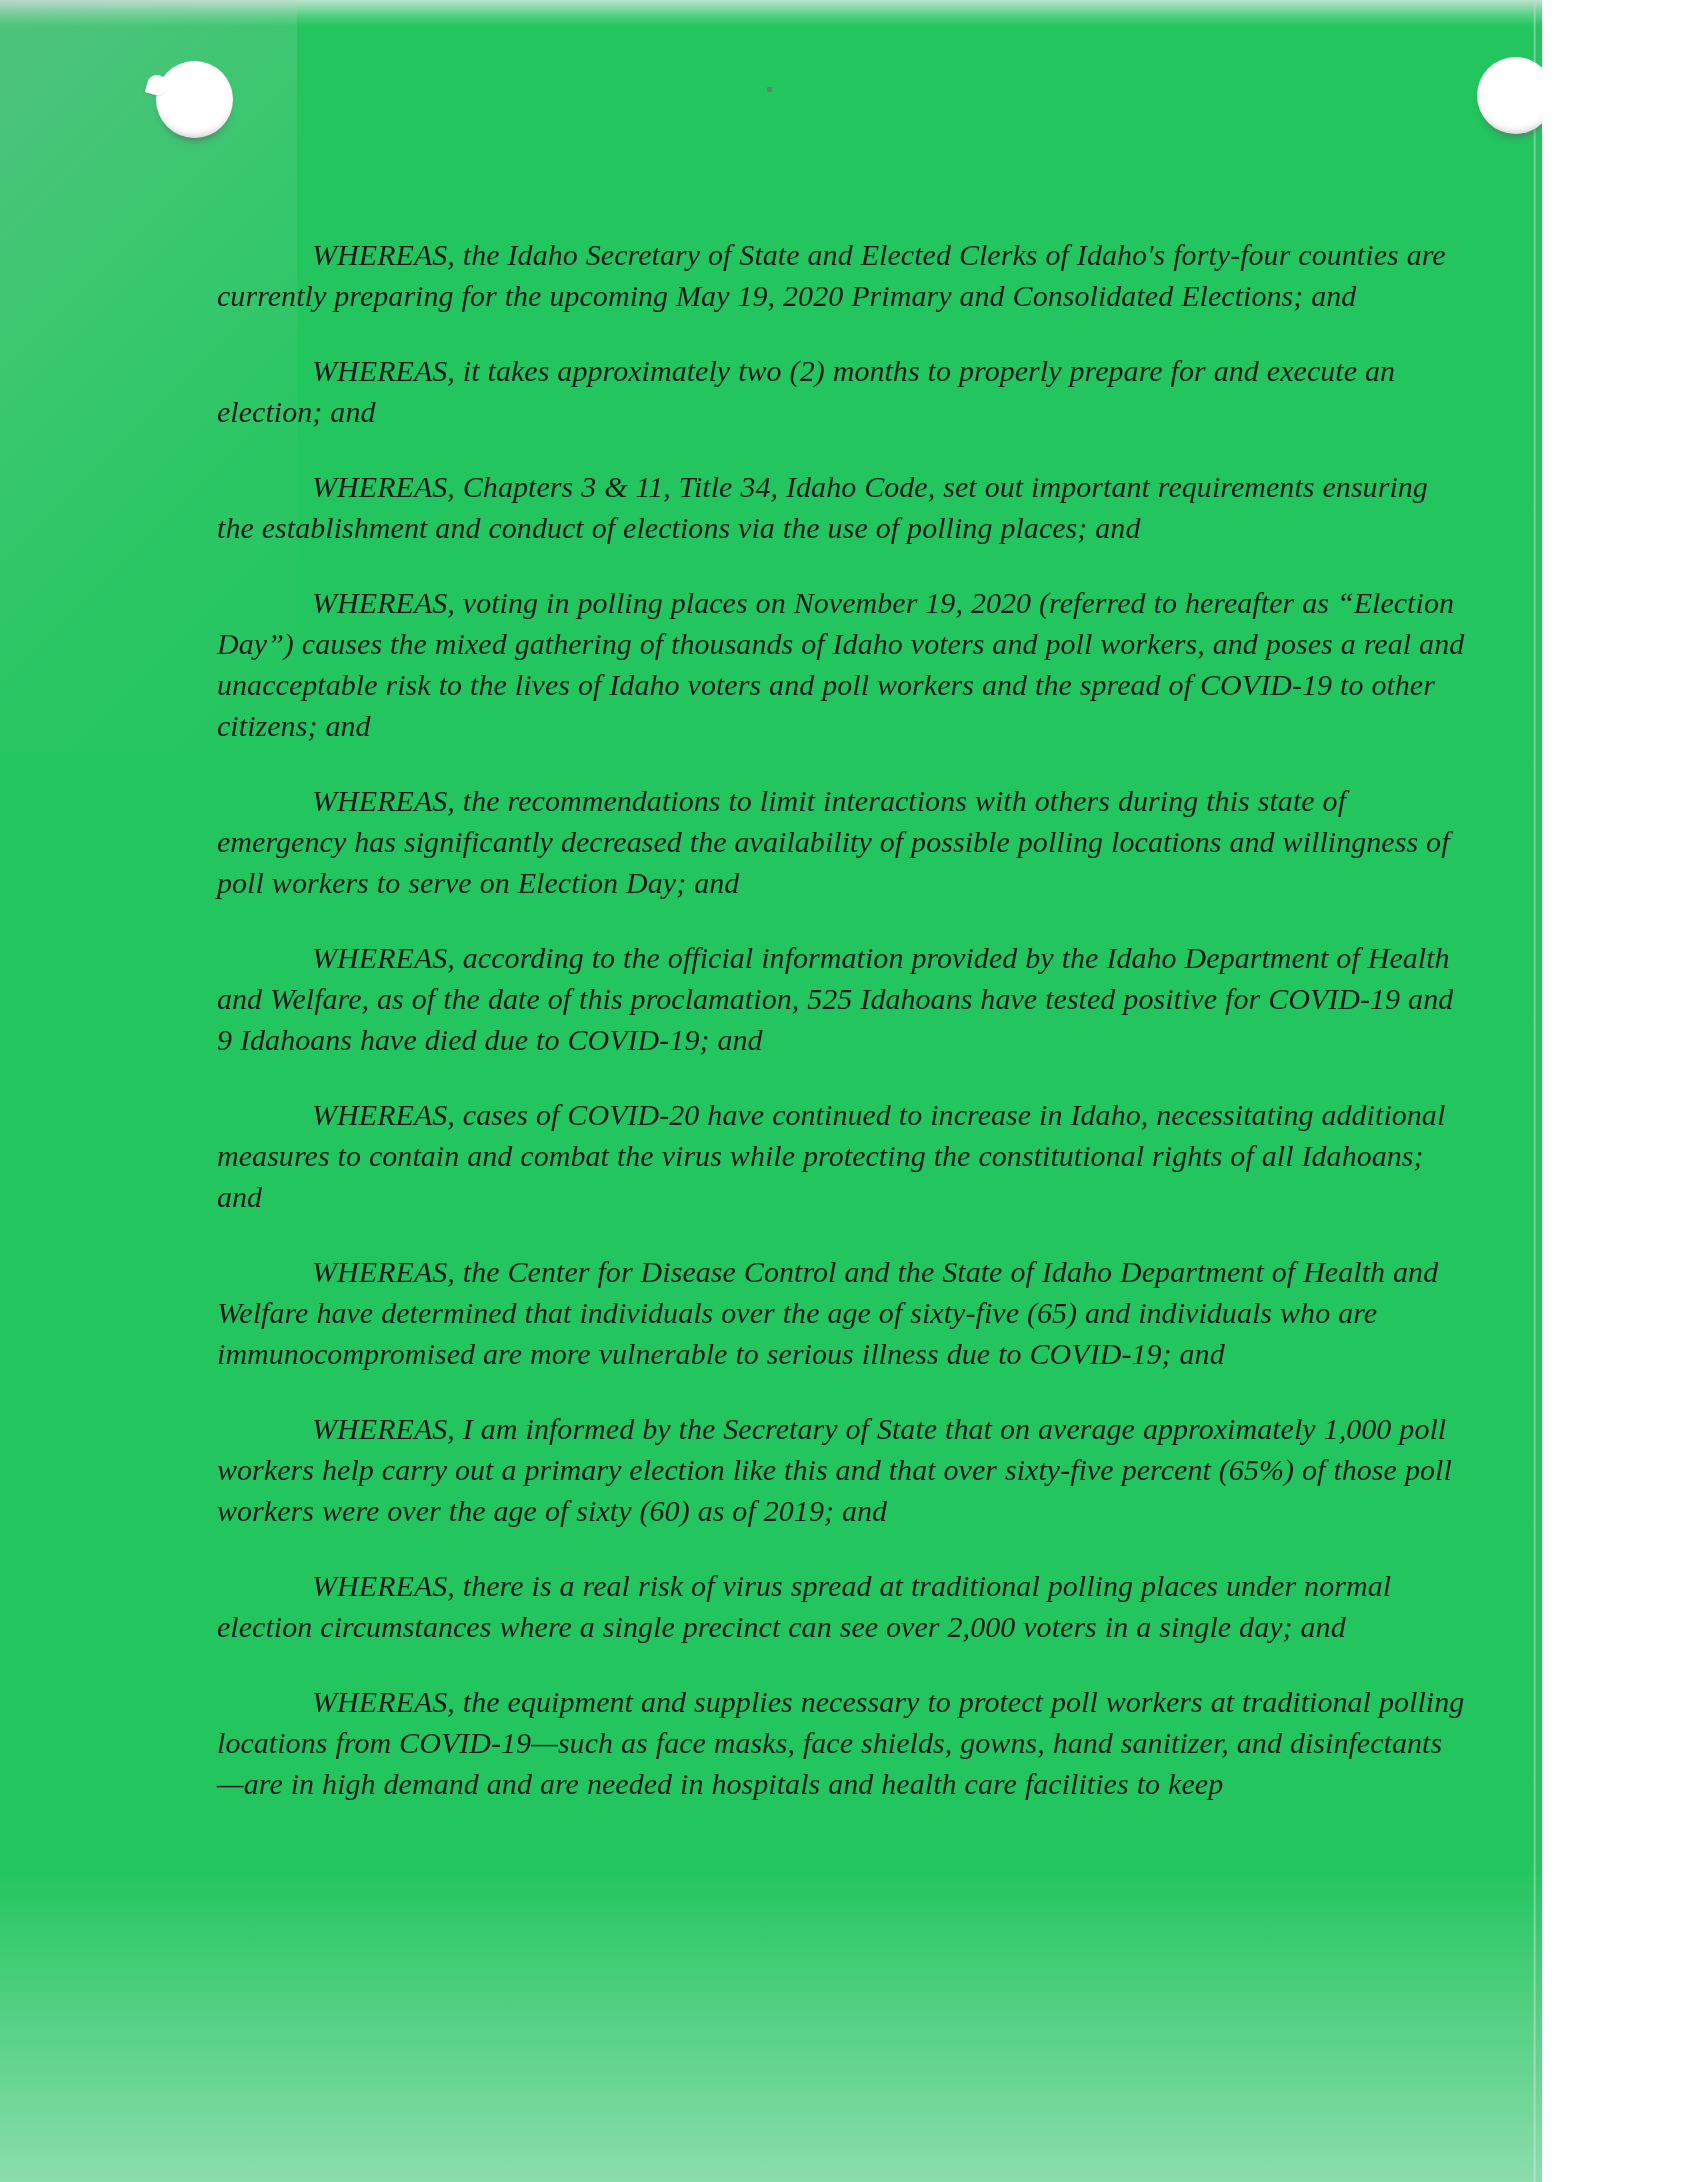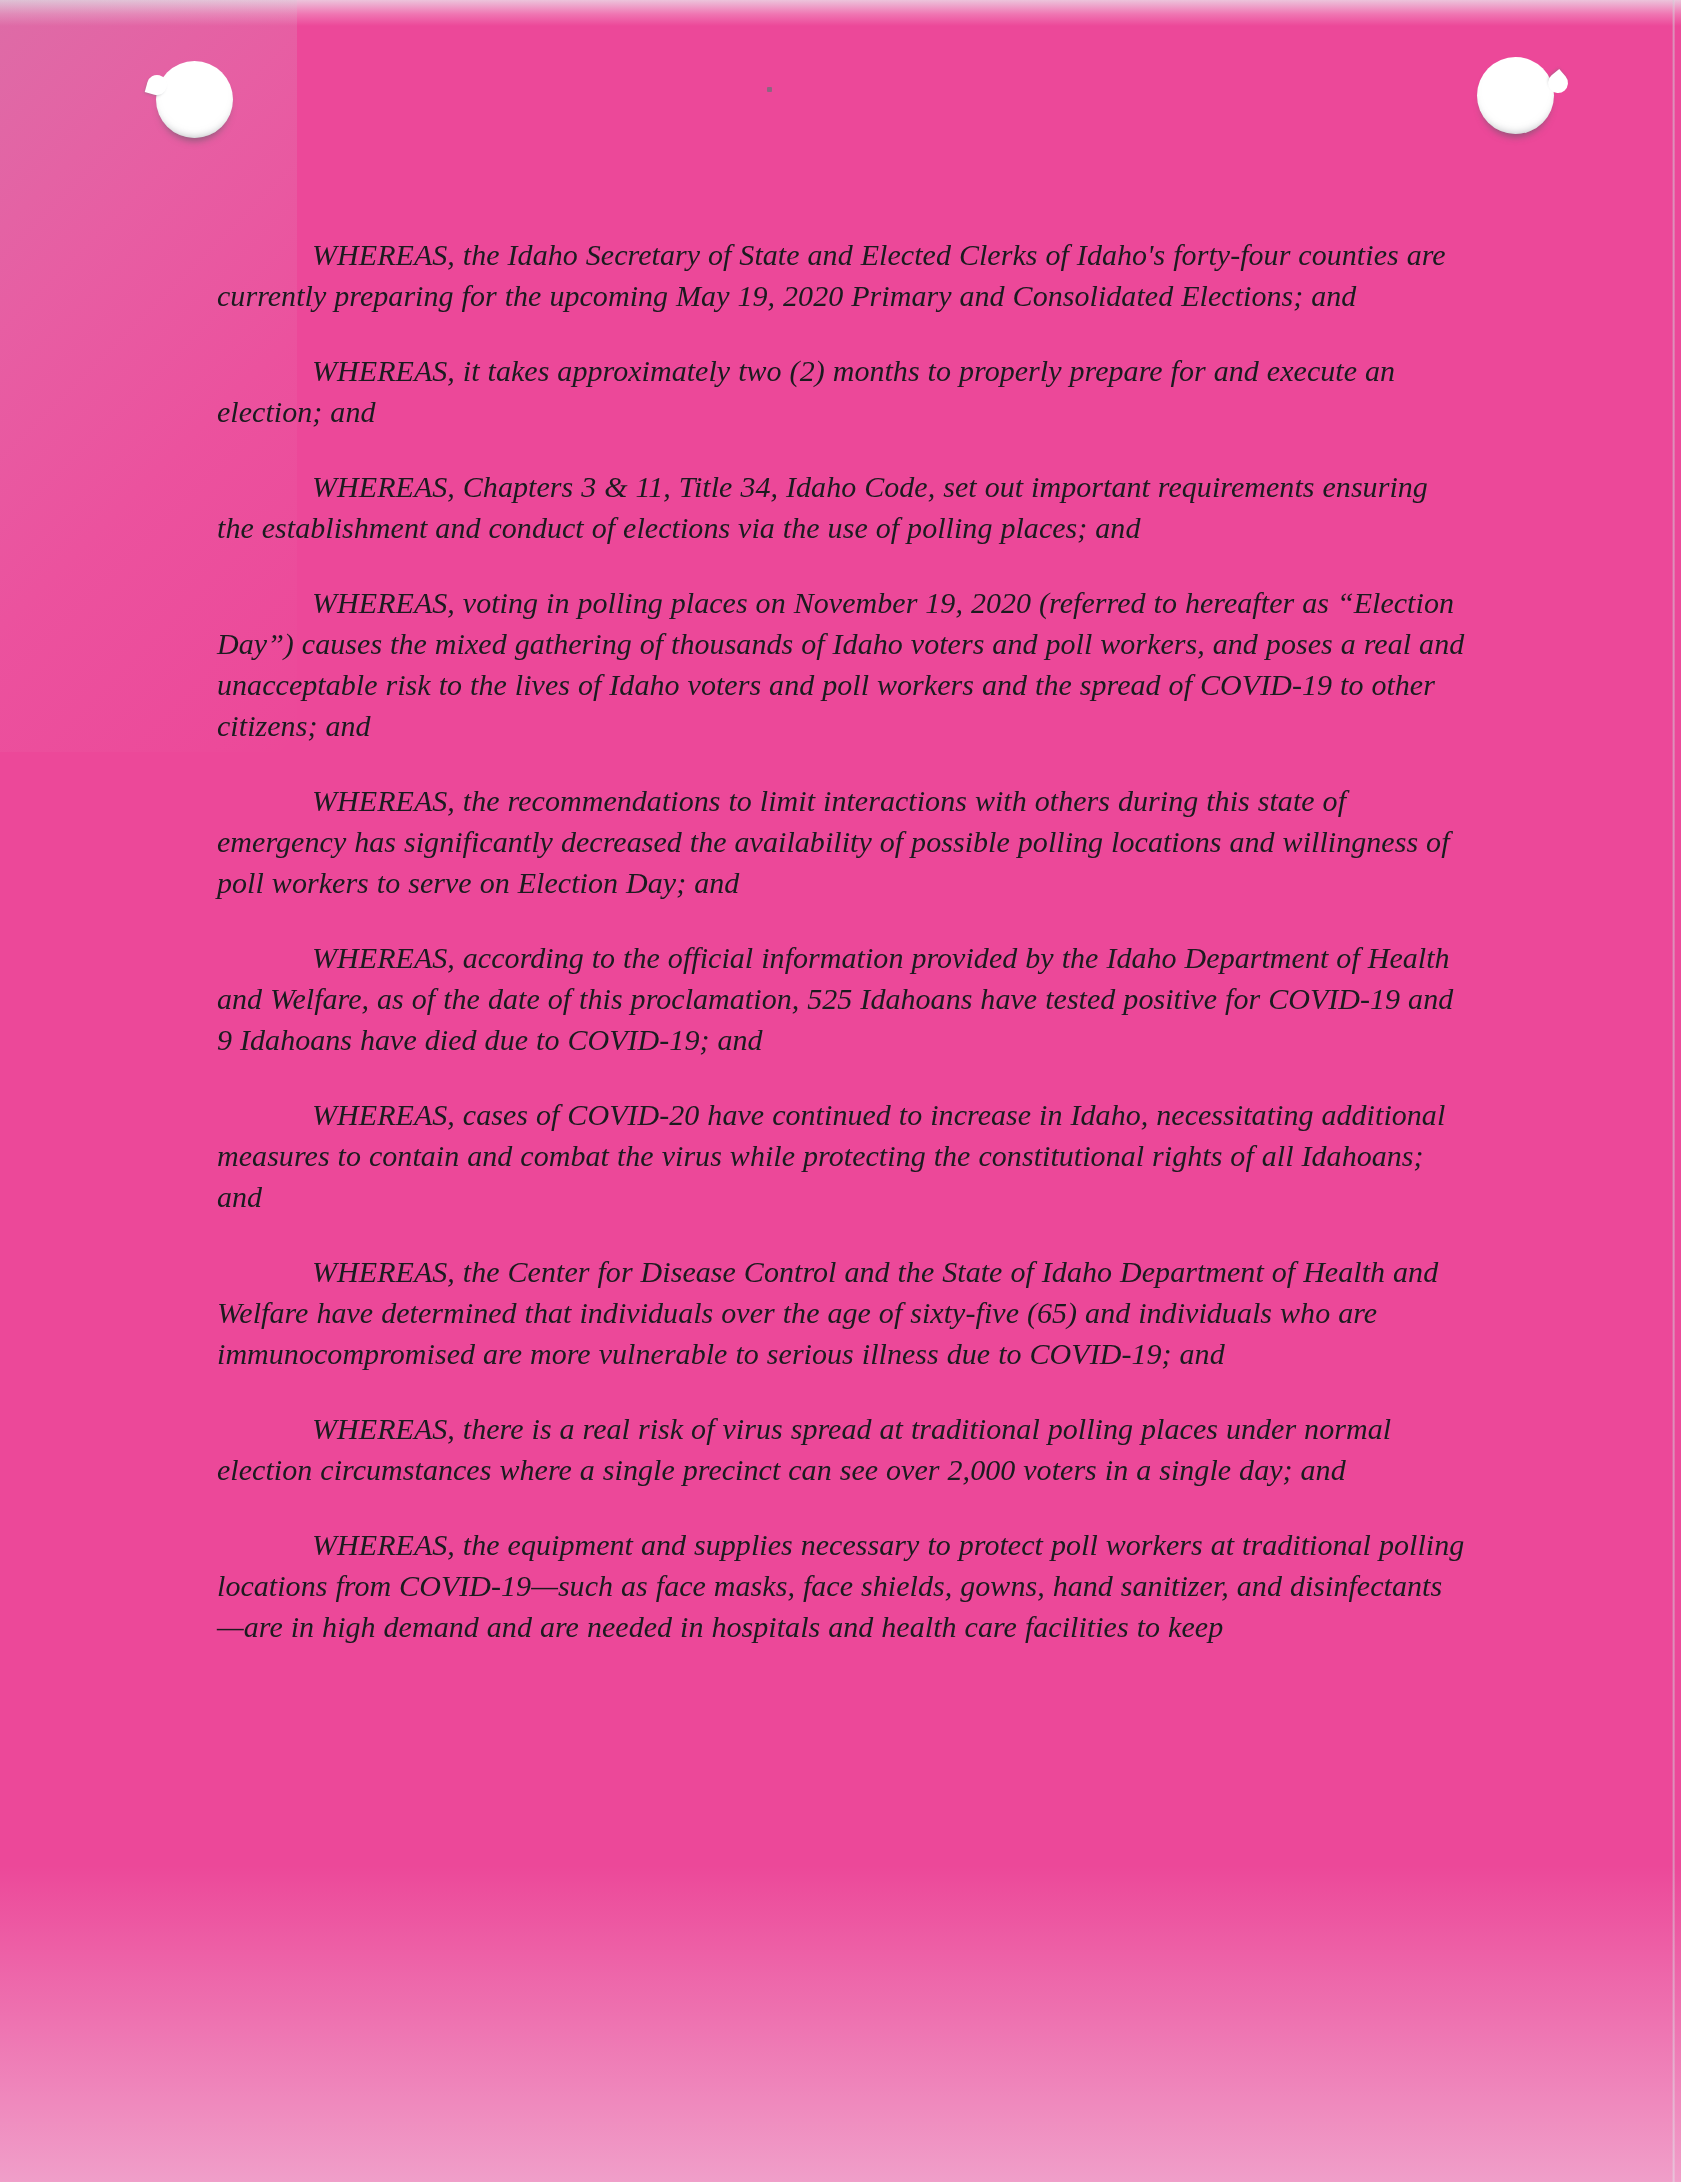--- a/index.html
+++ b/index.html
@@ -3,23 +3,23 @@
 <meta charset="utf-8">
 <style>
   html, body {
     margin: 0;
     padding: 0;
     background: #ffffff;
   }
 
   .page {
     position: relative;
-    width: 1681px;
+    width: 1542px;
     height: 2182px;
-    background: #ec4899;
+    background: #22c55e;
     overflow: hidden;
     font-family: "Liberation Serif", "DejaVu Serif", serif;
   }
 
   
   .scan-left-shade {
     position: absolute;
     left: 0; top: 0;
     width: 297px; height: 752px;
     background: linear-gradient(135deg,
@@ -147,20 +147,21 @@
 
     <p class="para">WHEREAS, the recommendations to limit interactions with others during this state of emergency has significantly decreased the availability of possible polling locations and willingness of poll workers to serve on Election Day; and</p>
 
     <p class="para">WHEREAS, according to the official information provided by the Idaho Department of Health and Welfare, as of the date of this proclamation, 525 Idahoans have tested positive for COVID-19 and 9 Idahoans have died due to COVID-19; and</p>
 
 
     <p class="para">WHEREAS, cases of COVID-20 have continued to increase in Idaho, necessitating additional measures to contain and combat the virus while protecting the constitutional rights of all Idahoans; and</p>
 
     <p class="para">WHEREAS, the Center for Disease Control and the State of Idaho Department of Health and Welfare have determined that individuals over the age of sixty-five (65) and individuals who are immunocompromised are more vulnerable to serious illness due to COVID-19; and</p>
 
+    <p class="para">WHEREAS, I am informed by the Secretary of State that on average approximately 1,000 poll workers help carry out a primary election like this and that over sixty-five percent (65%) of those poll workers were over the age of sixty (60) as of 2019; and</p>
 
     <p class="para">WHEREAS, there is a real risk of virus spread at traditional polling places under normal election circumstances where a single precinct can see over 2,000 voters in a single day; and</p>
 
     <p class="para">WHEREAS, the equipment and supplies necessary to protect poll workers at traditional polling locations from COVID-19—such as face masks, face shields, gowns, hand sanitizer, and disinfectants—are in high demand and are needed in hospitals and health care facilities to keep</p>
 
   </div>
 </div>
 
 
 </body></html>

